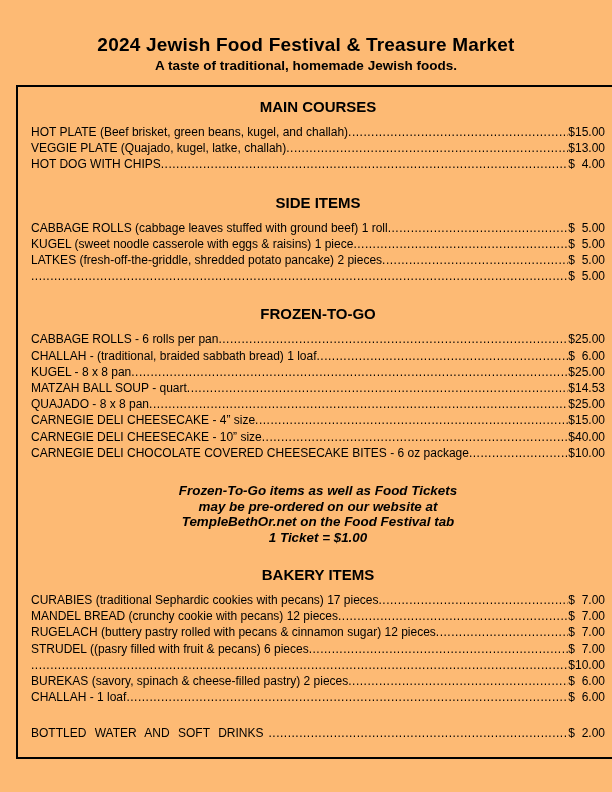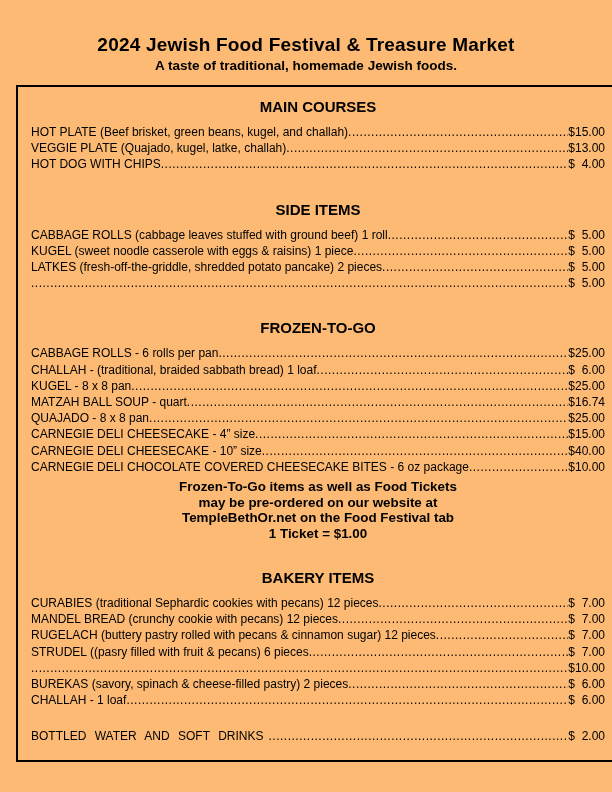--- a/index.html
+++ b/index.html
@@ -29,21 +29,21 @@
     font-weight: bold;
     line-height: 16px;
   }
   .menu-box {
     box-sizing: border-box;
     margin: 11px auto 0 16px;
     width: 608px;
     border: 2px solid #000000;
     padding: 7px 17px 15px 13px;
   }
-  .section { margin-top: 28px; }
+  .section { margin-top: 21px; }
   .section:first-child { margin-top: 4px; }
   .section-heading {
     text-align: center;
     font-size: 15px;
     font-weight: bold;
     line-height: 18px;
     margin-bottom: 8px;
   }
   .row {
     display: flex;
@@ -57,24 +57,25 @@
     min-width: 6px;
     overflow: hidden;
     white-space: nowrap;
   }
   .row .dots::after {
     content: "..........................................................................................................................................................................";
     letter-spacing: 0.5px;
   }
   .row .price { white-space: pre; }
   .preorder-note {
-    margin-top: 4px;
+    margin-top: 22px;
     text-align: center;
     font-size: 13.4px;
     font-weight: bold;
+    font-style: italic;
     line-height: 15.5px;
   }
   .drinks-row { margin-top: 20px; }
   .drinks-row .lbl { word-spacing: 5px; padding-right: 5px; }
 </style>
 </head>
 <body>
 
 <div class="page">
 
@@ -138,21 +139,21 @@
         <span class="price">$  6.00</span>
       </div>
       <div class="row">
         <span class="lbl">KUGEL - 8 x 8 pan</span>
         <span class="dots"></span>
         <span class="price">$25.00</span>
       </div>
       <div class="row">
         <span class="lbl">MATZAH BALL SOUP - quart</span>
         <span class="dots"></span>
-        <span class="price">$16.74</span>
+        <span class="price">$14.53</span>
       </div>
       <div class="row">
         <span class="lbl">QUAJADO - 8 x 8 pan</span>
         <span class="dots"></span>
         <span class="price">$25.00</span>
       </div>
       <div class="row">
         <span class="lbl">CARNEGIE DELI CHEESECAKE - 4” size</span>
         <span class="dots"></span>
         <span class="price">$15.00</span>
@@ -172,21 +173,21 @@
     <div class="preorder-note">
       <div>Frozen-To-Go items as well as Food Tickets</div>
       <div>may be pre-ordered on our website at</div>
       <div>TempleBethOr.net on the Food Festival tab</div>
       <div>1 Ticket = $1.00</div>
     </div>
 
     <div class="section">
       <div class="section-heading">BAKERY ITEMS</div>
       <div class="row">
-        <span class="lbl">CURABIES (traditional Sephardic cookies with pecans) 12 pieces</span>
+        <span class="lbl">CURABIES (traditional Sephardic cookies with pecans) 17 pieces</span>
         <span class="dots"></span>
         <span class="price">$  7.00</span>
       </div>
       <div class="row">
         <span class="lbl">MANDEL BREAD (crunchy cookie with pecans) 12 pieces</span>
         <span class="dots"></span>
         <span class="price">$  7.00</span>
       </div>
       <div class="row">
         <span class="lbl">RUGELACH (buttery pastry rolled with pecans &amp; cinnamon sugar) 12 pieces</span>

